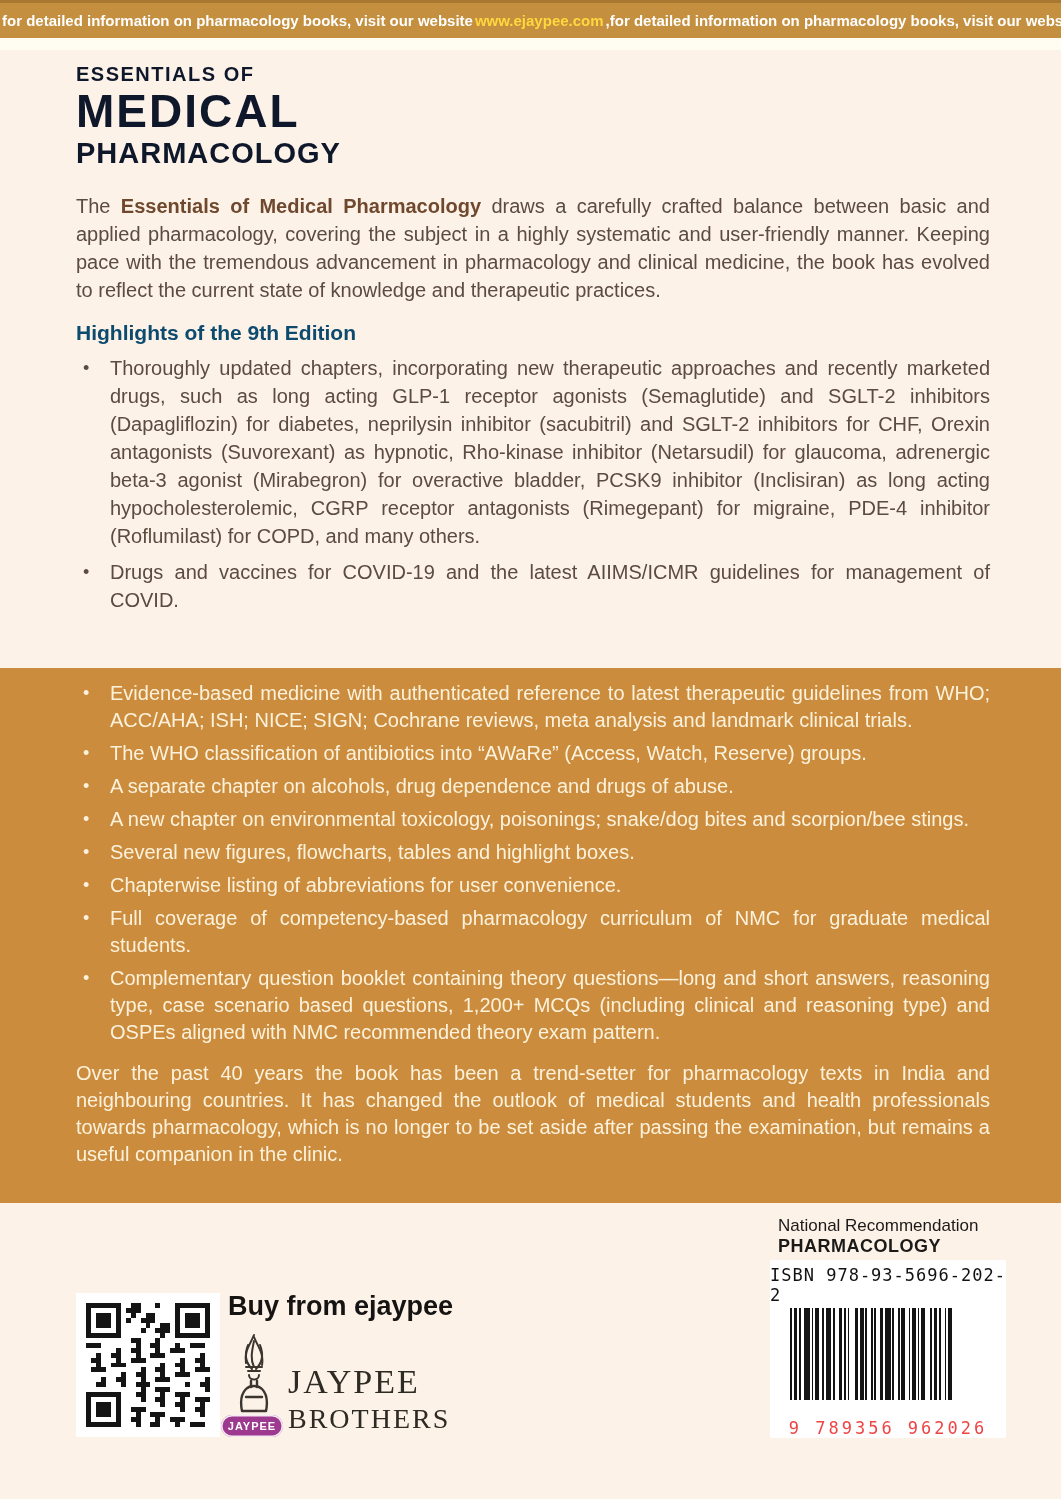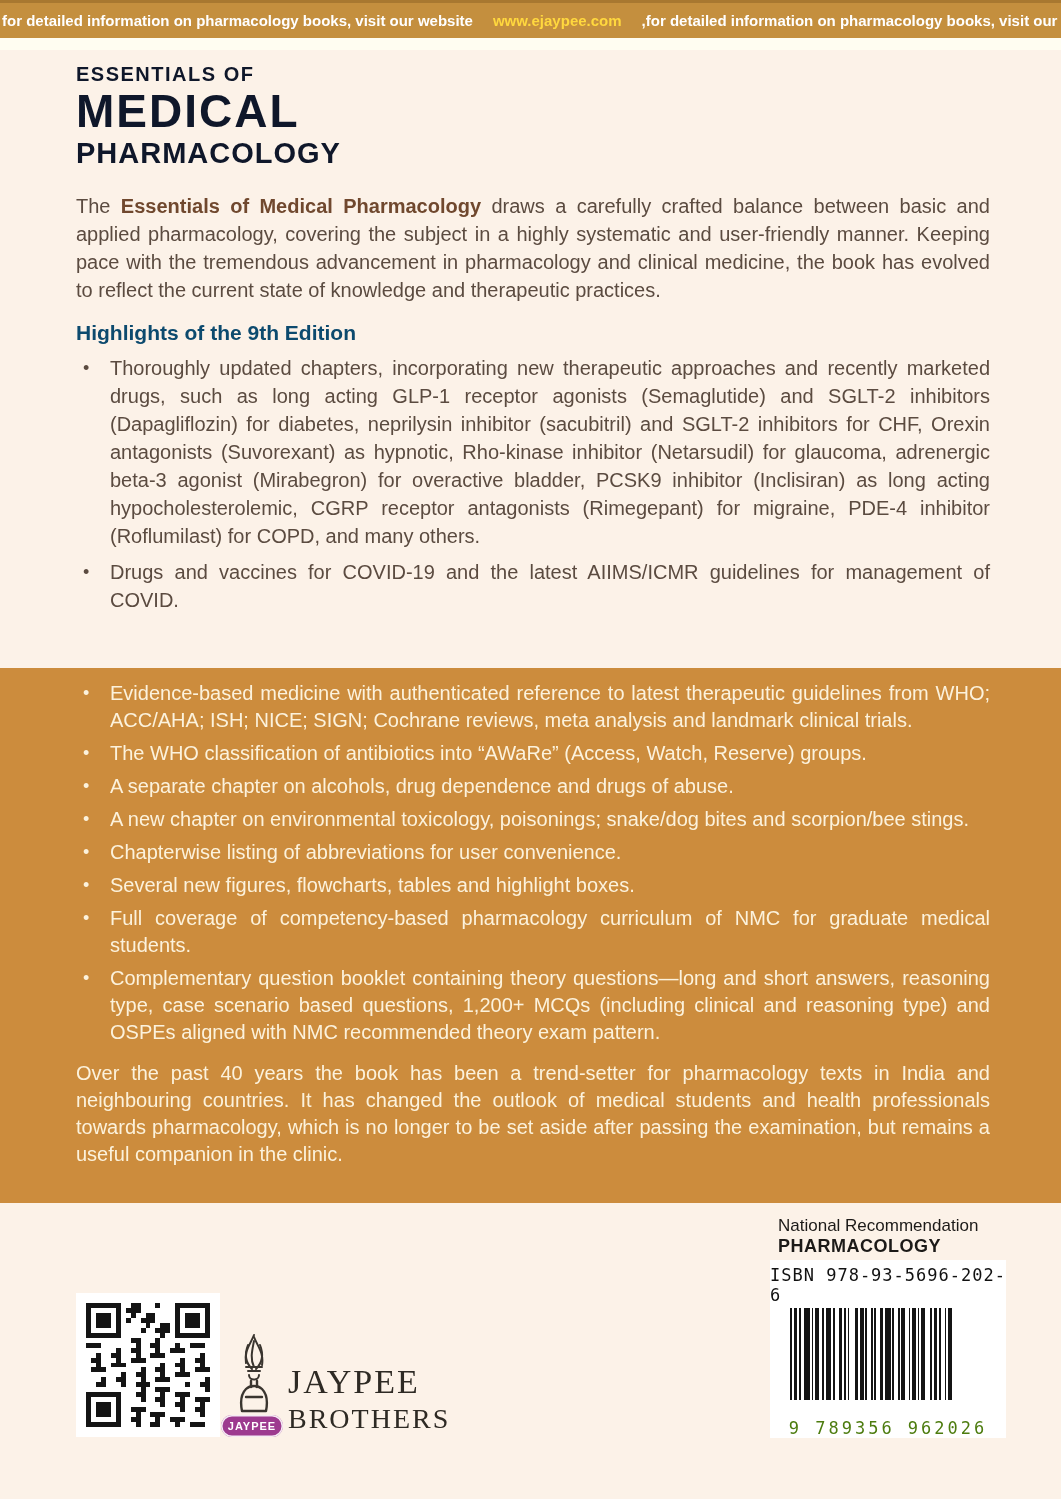--- a/index.html
+++ b/index.html
@@ -3,21 +3,21 @@
 <meta charset="utf-8">
 <style>
   html,body{margin:0;padding:0;}
   body{font-family:"Liberation Sans","DejaVu Sans",sans-serif;}
   .page{width:1061px;height:1499px;overflow:hidden;background:#fcf2e8;position:relative;}
 
   
   .banner{height:38px;box-sizing:border-box;background:#c48f3e;border-top:3px solid #a87830;
     color:#fff;font-size:15px;font-weight:bold;white-space:nowrap;overflow:hidden;
     display:flex;align-items:center;padding-left:2px;}
-  .banner .lnk{color:#ffd83e;margin:0 20px;text-decoration:none;}
+  .banner .lnk{color:#ffd83e;margin:0 2px;text-decoration:none;}
   .banner-strip{height:12px;background:#fffdf1;}
 
   
   .main{height:618px;box-sizing:border-box;padding:12px 71px 0 76px;overflow:hidden;color:#5b4b40;}
   .title-block{text-align:left;color:#0f172a;}
   .title-1{font-size:20px;font-weight:bold;letter-spacing:1.5px;line-height:24px;}
   .title-2{font-size:46px;font-weight:bold;letter-spacing:2px;line-height:50px;}
   .title-3{font-size:29px;font-weight:bold;letter-spacing:1px;line-height:34px;}
   .intro{margin:22px 0 0 0;font-size:20px;line-height:28px;text-align:justify;}
   .intro .lead-bold{font-weight:bold;color:#70482e;}
@@ -34,21 +34,21 @@
 
   
   .footer{height:296px;position:relative;background:#fcf2e8;color:#1c1a18;}
   .shelf-label{position:absolute;left:778px;top:13px;font-size:17px;}
   .shelf-value{position:absolute;left:778px;top:33px;font-size:18px;font-weight:bold;letter-spacing:.5px;}
   .barcode-box{position:absolute;left:770px;top:57px;width:236px;height:178px;background:#fff;
     display:flex;flex-direction:column;align-items:center;box-sizing:border-box;padding-top:5px;}
   .isbn-text{font-family:"DejaVu Sans Mono","Liberation Mono",monospace;font-size:17px;letter-spacing:1px;color:#111;}
   .barcode-bars{height:106px;width:196px;margin-top:3px;display:flex;align-items:stretch;overflow:hidden;background:#fff;}
   .barcode-bars div{flex:none;height:100%;}
-  .barcode-digits{font-family:"DejaVu Sans Mono","Liberation Mono",monospace;font-size:17px;letter-spacing:3px;color:#4d7c0f;margin-top:18px;}
+  .barcode-digits{font-family:"DejaVu Sans Mono","Liberation Mono",monospace;font-size:17px;letter-spacing:3px;color:#ef4444;margin-top:18px;}
 
   .qr{position:absolute;left:76px;top:90px;width:144px;height:144px;background:#fff;}
   .buy-text{position:absolute;left:228px;top:88px;font-size:27px;font-weight:bold;color:#161412;}
   .torch{position:absolute;left:230px;top:128px;}
   .jaypee-badge{position:absolute;left:221px;top:212px;width:62px;height:22px;background:#9d3a8f;border-radius:12px;
     box-shadow:inset 0 0 0 1.5px rgba(255,255,255,.9);display:flex;align-items:center;justify-content:center;
     color:#fff;font-size:11px;font-weight:bold;letter-spacing:1px;}
   .wordmark-1{position:absolute;left:288px;top:162px;font-family:"Liberation Serif","DejaVu Serif",serif;
     font-size:34px;letter-spacing:2px;color:#2e2a24;line-height:1;}
   .wordmark-2{position:absolute;left:288px;top:202px;font-family:"Liberation Serif","DejaVu Serif",serif;
@@ -85,34 +85,34 @@
 
     </ul>
   </main>
 
   <section class="orange-band">
     <ul class="bullets orange">
       <li>Evidence-based medicine with authenticated reference to latest therapeutic guidelines from WHO; ACC/AHA; ISH; NICE; SIGN; Cochrane reviews, meta analysis and landmark clinical trials.</li>
       <li>The WHO classification of antibiotics into “AWaRe” (Access, Watch, Reserve) groups.</li>
       <li>A separate chapter on alcohols, drug dependence and drugs of abuse.</li>
       <li>A new chapter on environmental toxicology, poisonings; snake/dog bites and scorpion/bee stings.</li>
+      <li>Several new figures, flowcharts, tables and highlight boxes.</li>
       <li>Chapterwise listing of abbreviations for user convenience.</li>
-      <li>Several new figures, flowcharts, tables and highlight boxes.</li>
       <li>Full coverage of competency-based pharmacology curriculum of NMC for graduate medical students.</li>
       <li>Complementary question booklet containing theory questions—long and short answers, reasoning type, case scenario based questions, 1,200+ MCQs (including clinical and reasoning type) and OSPEs aligned with NMC recommended theory exam pattern.</li>
     </ul>
     <p class="closing">Over the past 40 years the book has been a trend-setter for pharmacology texts in India and neighbouring countries. It has changed the outlook of medical students and health professionals towards pharmacology, which is no longer to be set aside after passing the examination, but remains a useful companion in the clinic.</p>
   </section>
 
   <footer class="footer">
     <div class="shelf-label">National Recommendation</div>
     <div class="shelf-value">PHARMACOLOGY</div>
 
     <div class="barcode-box">
-      <div class="isbn-text">ISBN 978-93-5696-202-6</div>
+      <div class="isbn-text">ISBN 978-93-5696-202-2</div>
       <div class="barcode-bars">
           <div style="width: 1.8px; background: rgb(20, 20, 20);"></div>
           <div style="width: 1.8px; background: rgb(255, 255, 255);"></div>
           <div style="width: 3.6px; background: rgb(20, 20, 20);"></div>
           <div style="width: 1.8px; background: rgb(255, 255, 255);"></div>
           <div style="width: 1.8px; background: rgb(20, 20, 20);"></div>
           <div style="width: 3.6px; background: rgb(255, 255, 255);"></div>
           <div style="width: 5.4px; background: rgb(20, 20, 20);"></div>
           <div style="width: 1.8px; background: rgb(255, 255, 255);"></div>
           <div style="width: 1.8px; background: rgb(20, 20, 20);"></div>
@@ -325,20 +325,21 @@
         <rect x="3" y="3" width="5" height="5" fill="#fff"></rect>
         <rect x="4" y="4" width="3" height="3" fill="#141414"></rect>
         <rect x="20" y="2" width="7" height="7" fill="#141414"></rect>
         <rect x="21" y="3" width="5" height="5" fill="#fff"></rect>
         <rect x="22" y="4" width="3" height="3" fill="#141414"></rect>
         <rect x="2" y="20" width="7" height="7" fill="#141414"></rect>
         <rect x="3" y="21" width="5" height="5" fill="#fff"></rect>
         <rect x="4" y="22" width="3" height="3" fill="#141414"></rect>
       </svg>
 
+    <div class="buy-text">Buy from ejaypee</div>
 
     <svg class="torch" width="48" height="92" viewBox="0 0 48 92">
       <g fill="none" stroke="#3a352f" stroke-width="2" stroke-linecap="round">
         <path d="M24 4 C20 14, 14 20, 16 32"></path>
         <path d="M24 6 C28 16, 34 22, 32 34"></path>
         <path d="M24 10 C22 20, 20 28, 24 36"></path>
         <path d="M18 14 C14 24, 16 32, 22 38"></path>
         <path d="M30 14 C34 24, 32 32, 26 38"></path>
         <path d="M16 36 L32 36"></path>
         <path d="M18 40 L30 40"></path>

